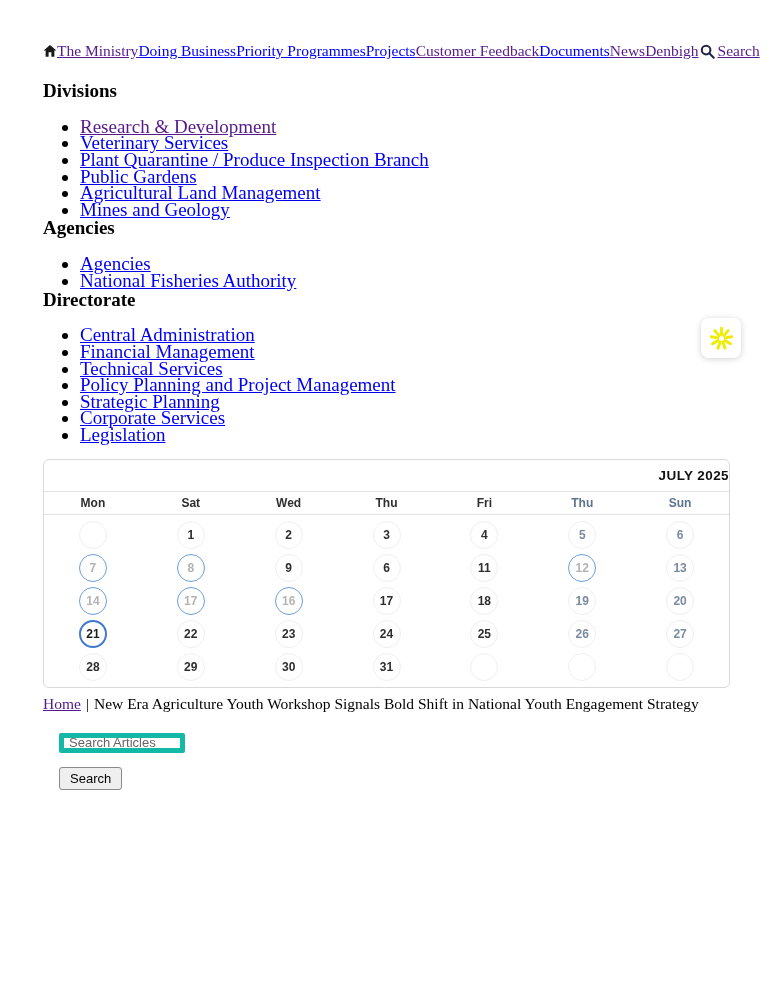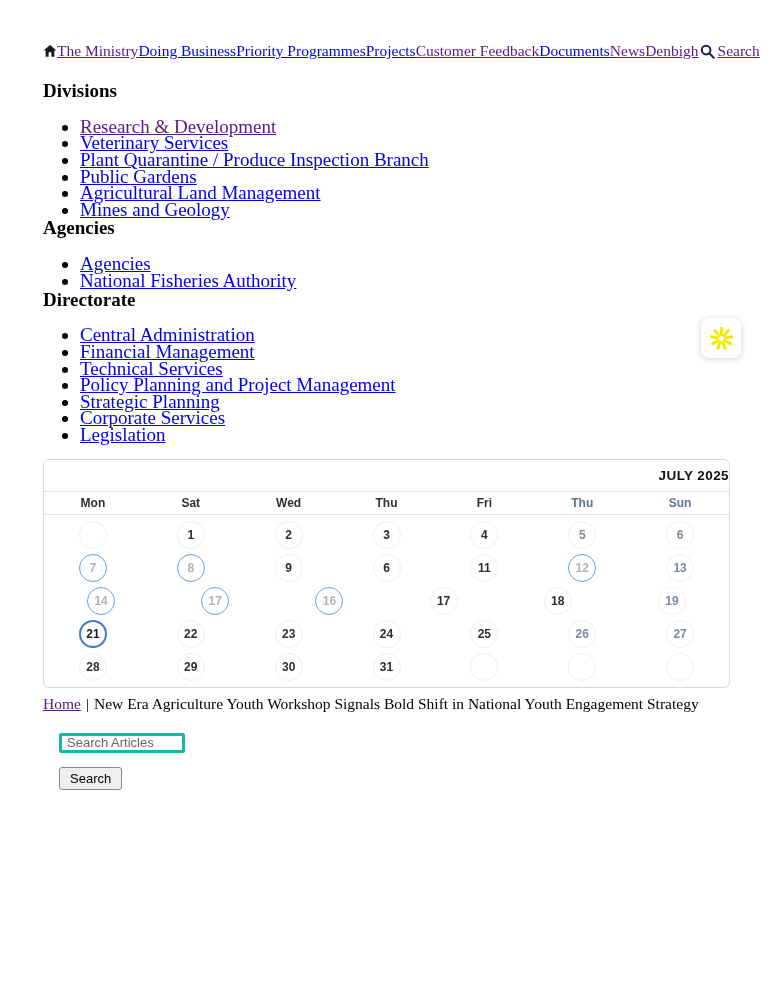--- a/index.html
+++ b/index.html
@@ -67,21 +67,21 @@
   .circle.today{border:2px solid var(--cal-today);color:#1d1d1d;font-weight:700;}
   .circle.empty{background:#fff;}
 
   
   .breadcrumb{margin-top:7px;font-size:15.5px;line-height:18px;}
   .crumb-sep{margin:0 5px;}
 
   
   .search-form{margin:20px 0 0 16px;font-family:"Liberation Sans", sans-serif;}
   .search-form input{
-    width:126px;height:20px;border:3px solid #14b8a6;border-radius:2px;
+    width:126px;height:20px;border:5px solid #14b8a6;border-radius:2px;
     padding:2px 5px;font:13px "Liberation Sans", sans-serif;color:#222;outline:none;
   }
   .search-form input::placeholder{color:#666;opacity:1;}
   .search-form button{
     display:block;margin-top:14px;font:13px "Liberation Sans", sans-serif;color:#000;
     background:#efefef;border:1px solid #8a8a8a;border-radius:3px;padding:3px 10px;cursor:pointer;
   }
 
   
   .a11y-widget{
@@ -208,20 +208,23 @@
           </div>
           <div class="cell">
             <div class="circle">17</div>
           </div>
           <div class="cell">
             <div class="circle">18</div>
           </div>
           <div class="cell">
             <div class="circle weekend">19</div>
           </div>
+          <div class="cell">
+            <div class="circle weekend">20</div>
+          </div>
         </div>
         <div class="cal-row">
           <div class="cell">
             <div class="circle today">21</div>
           </div>
           <div class="cell">
             <div class="circle">22</div>
           </div>
           <div class="cell">
             <div class="circle">23</div>

